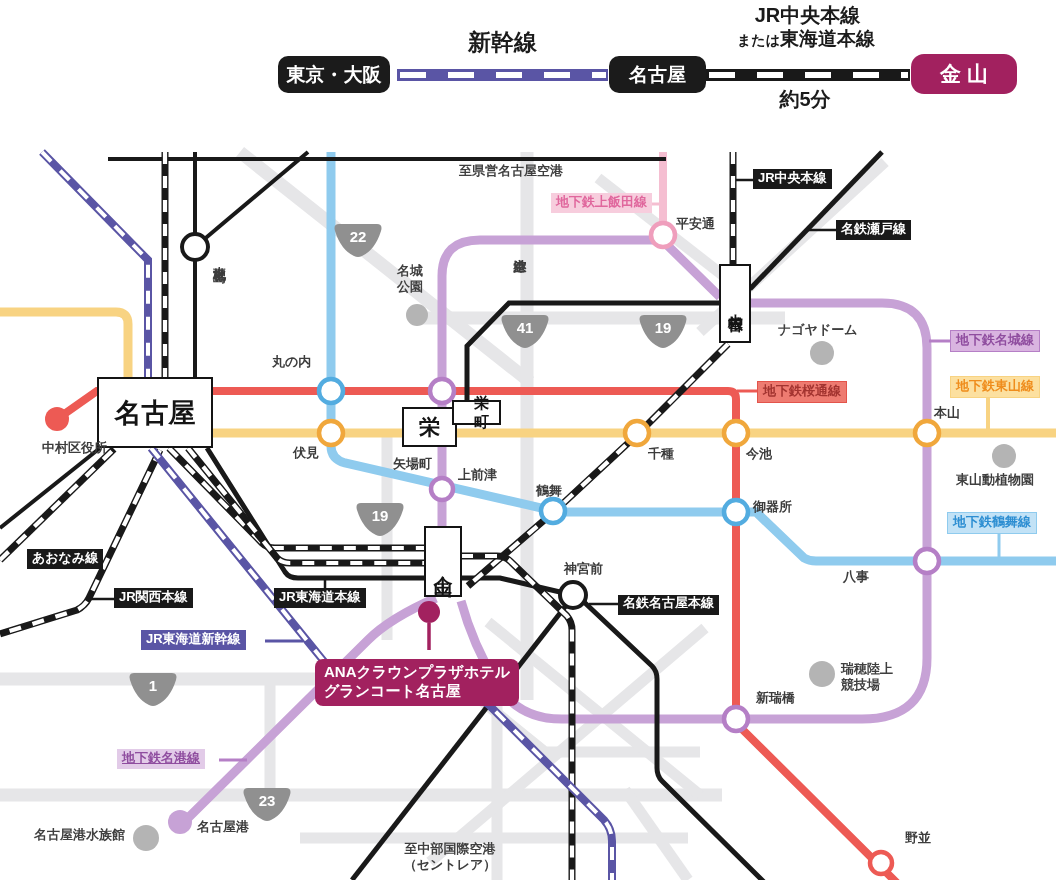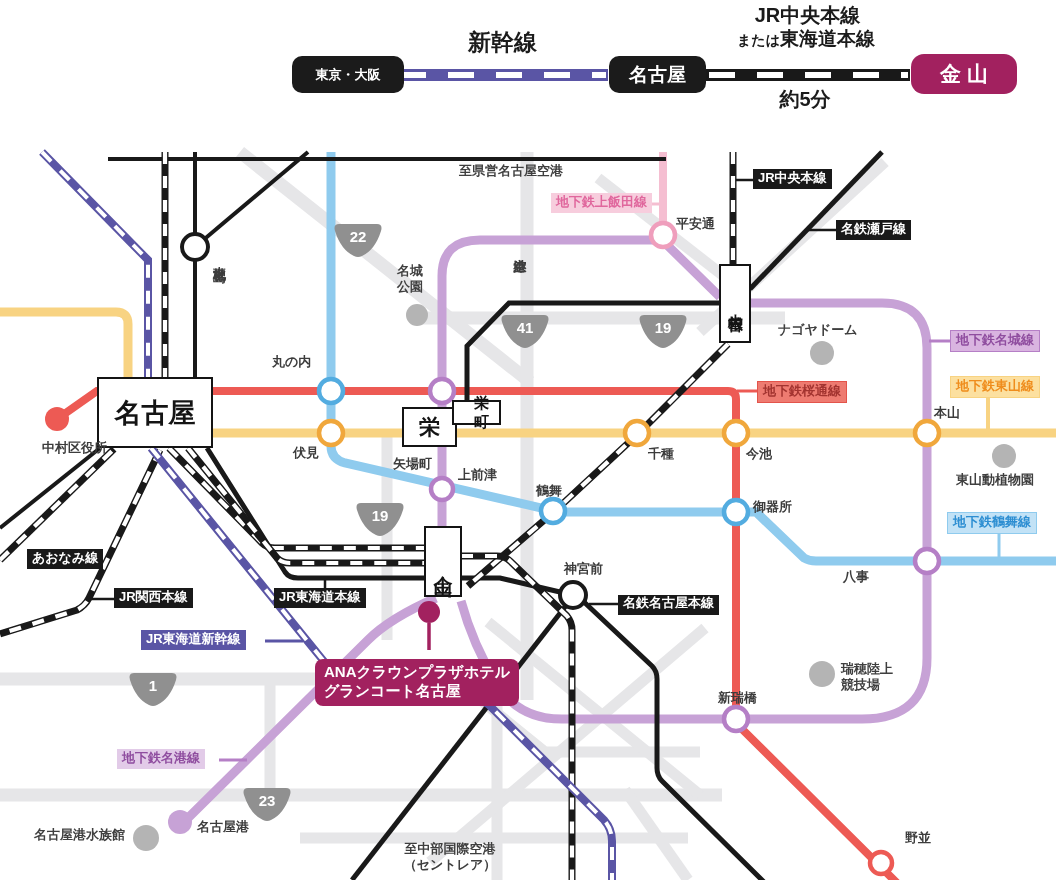--- a/index.html
+++ b/index.html
@@ -47,21 +47,21 @@
   
   .sl{position:absolute;font-weight:bold;font-size:13px;color:#3c3c3c;white-space:nowrap;line-height:1.15;}
   .vert{writing-mode:vertical-rl;text-orientation:upright;letter-spacing:1px;}
   .chip{position:absolute;font-weight:bold;font-size:13px;padding:1px 5px 2px;white-space:nowrap;line-height:1.3;}
   .chip.black{background:var(--rail-black);color:#fff;}
   .chip.pink{background:var(--kamiiida-bg);color:var(--kamiiida-text);}
   .chip.purple{background:var(--meijo-bg);color:var(--meijo-text);border:1px solid var(--purple-ring);}
   .chip.yellow{background:var(--higashiyama-bg);color:var(--higashiyama-text);border:1px solid var(--subway-yellow);}
   .chip.redchip{background:var(--sakuradori-bg);color:var(--sakuradori-text);border:1px solid var(--sakuradori-border);}
   .chip.blue{background:var(--tsurumai-bg);color:var(--tsurumai-text);border:1px solid var(--subway-blue);}
-  .chip.lpurple{background:var(--meiko-bg);color:var(--meijo-text);}
+  .chip.lpurple{background:var(--meiko-bg);color:var(--meijo-text);text-decoration:underline;}
   .chip.indigo{background:var(--shinkansen-indigo);color:#fff;}
   .stbox{position:absolute;background:#fff;border:2.5px solid #141414;display:flex;align-items:center;
          justify-content:center;font-weight:bold;color:#141414;box-sizing:border-box;}
   .hbadge{position:absolute;background:#1b1b1b;color:#fff;border-radius:10px;display:flex;align-items:center;
           justify-content:center;font-weight:bold;}
   .hlabel{position:absolute;font-weight:bold;color:#1b1b1b;text-align:center;white-space:nowrap;}
   .hotel-chip{position:absolute;background:var(--hotel-magenta);color:#fff;border-radius:8px;
               font-weight:bold;font-size:15px;line-height:1.25;padding:4px 9px 5px;white-space:nowrap;}
   .lm{position:absolute;font-weight:bold;font-size:13px;color:#3f3f3f;white-space:nowrap;line-height:1.2;}
 </style>
@@ -236,21 +236,21 @@
     </g>
 
     <g>
       <line class="hdr-base-shk" x1="397" y1="75" x2="608" y2="75"></line>
       <line class="hdr-dash" x1="400" y1="75" x2="606" y2="75"></line>
       <line class="hdr-base-blk" x1="706" y1="75" x2="910" y2="75"></line>
       <line class="hdr-dash" x1="709" y1="75" x2="908" y2="75"></line>
     </g>
   </svg>
 
-  <div class="hbadge" style="left:292px;top:56px;width:112px;height:37px;font-size:13px;">東京・大阪</div>
+  <div class="hbadge" style="left:278px;top:56px;width:112px;height:37px;font-size:19px;">東京・大阪</div>
   <div class="hlabel" style="left:420px;top:27px;width:165px;font-size:23px;">新幹線</div>
   <div class="hbadge" style="left:609px;top:56px;width:97px;height:37px;font-size:19px;">名古屋</div>
   <div class="hlabel" style="left:705px;top:2px;width:205px;font-size:20px;">JR中央本線</div>
   <div class="hlabel" style="left:700px;top:26px;width:212px;font-size:19px;">
     <span style="font-size:14px;">または</span><span>東海道本線</span>
   </div>
   <div class="hlabel" style="left:710px;top:86px;width:190px;font-size:20px;">約5分</div>
   <div class="hbadge" style="left:911px;top:54px;width:106px;height:40px;font-size:21px;border-radius:13px;background:var(--hotel-magenta);text-align:right;">金 山</div>
 
   <div class="stbox" style="left:97px;top:377px;width:116px;height:71px;font-size:27px;">名古屋</div>
@@ -266,21 +266,21 @@
   <div class="sl" style="left:458px;top:468px;">上前津</div>
   <div class="sl" style="left:536px;top:484px;">鶴舞</div>
   <div class="sl" style="left:648px;top:447px;">千種</div>
   <div class="sl" style="left:746px;top:447px;">今池</div>
   <div class="sl" style="left:934px;top:406px;">本山</div>
   <div class="sl" style="left:753px;top:500px;">御器所</div>
   <div class="sl" style="left:843px;top:570px;">八事</div>
   <div class="sl" style="left:676px;top:217px;">平安通</div>
   <div class="sl" style="left:564px;top:562px;">神宮前</div>
   <div class="sl" style="left:8px;top:441px;margin-left:34px;">中村区役所</div>
-  <div class="sl" style="left:718px;top:691px;">新瑞橋</div>
+  <div class="sl" style="left:756px;top:691px;">新瑞橋</div>
   <div class="sl" style="left:877px;top:831px;padding-left:28px;">野並</div>
   <div class="sl" style="left:197px;top:820px;">名古屋港</div>
 
   <div class="chip black" style="left:753px;top:169px;">JR中央本線</div>
   <div class="chip black" style="left:836px;top:220px;">名鉄瀬戸線</div>
   <div class="chip pink" style="left:551px;top:193px;">地下鉄上飯田線</div>
   <div class="chip purple" style="left:950px;top:330px;">地下鉄名城線</div>
   <div class="chip yellow" style="left:950px;top:376px;">地下鉄東山線</div>
   <div class="chip redchip" style="left:757px;top:381px;">地下鉄桜通線</div>
   <div class="chip blue" style="left:947px;top:512px;">地下鉄鶴舞線</div>

